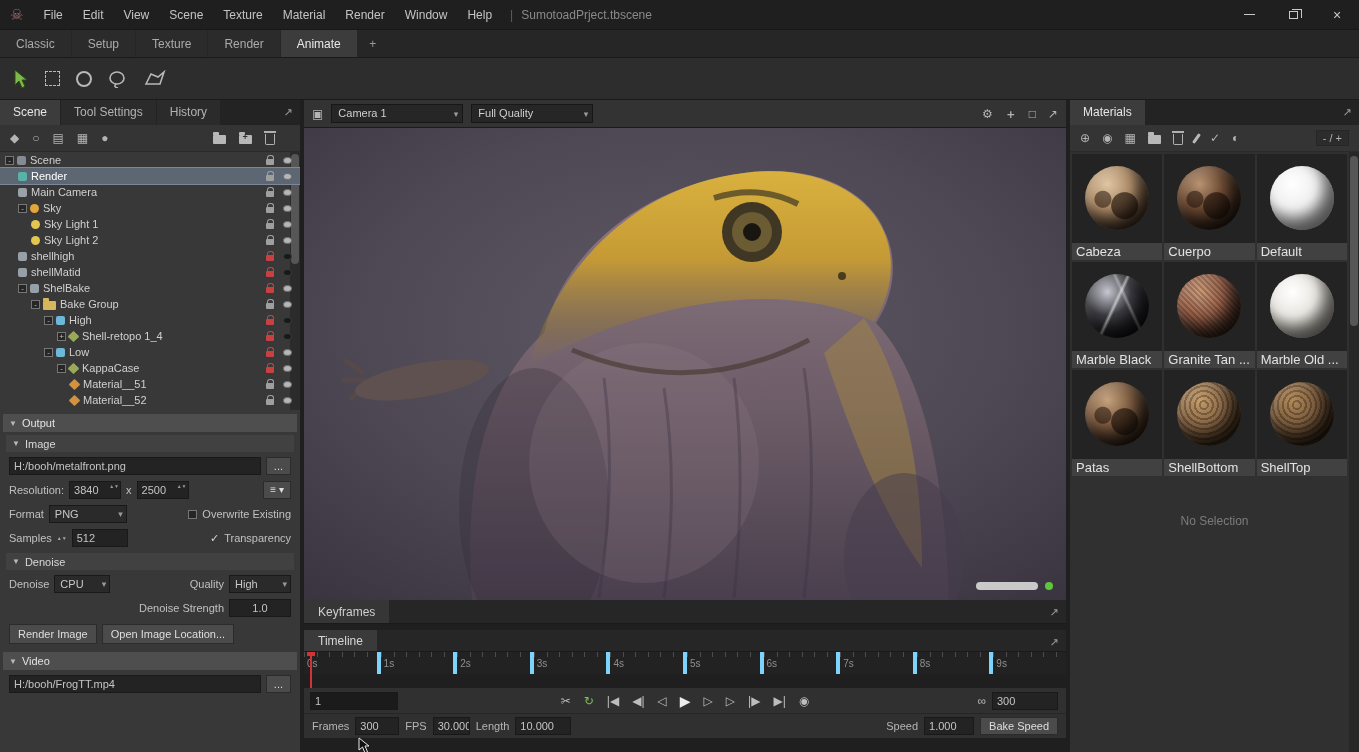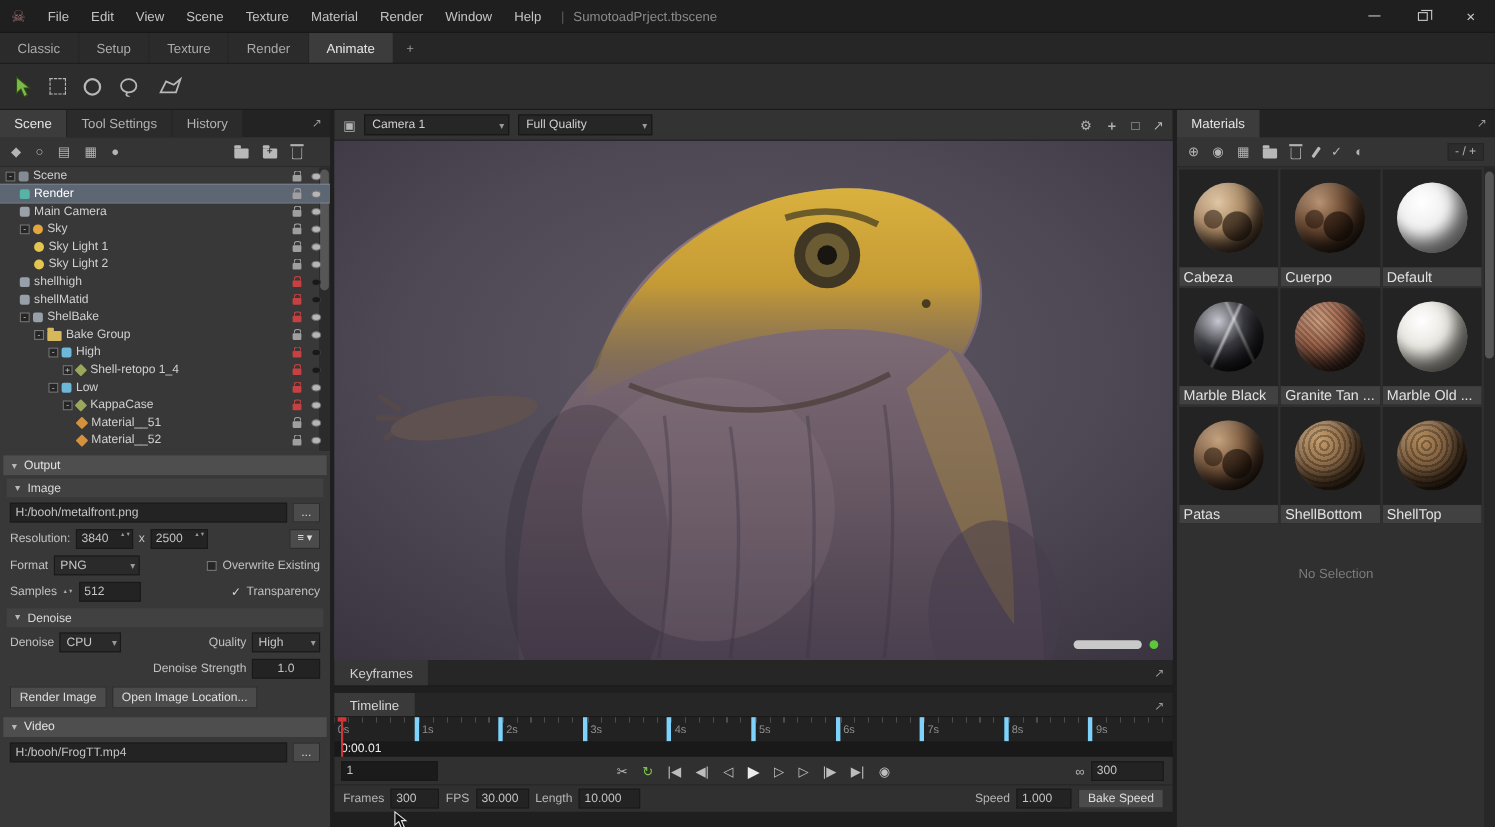--- a/index.html
+++ b/index.html
@@ -491,21 +491,20 @@
         <div class="ruler-seg"><span>1s</span></div>
         <div class="ruler-seg"><span>2s</span></div>
         <div class="ruler-seg"><span>3s</span></div>
         <div class="ruler-seg"><span>4s</span></div>
         <div class="ruler-seg"><span>5s</span></div>
         <div class="ruler-seg"><span>6s</span></div>
         <div class="ruler-seg"><span>7s</span></div>
         <div class="ruler-seg"><span>8s</span></div>
         <div class="ruler-seg"><span>9s</span></div>
       </div>
-    <div class="timebar">0:00.01</div>
     <div class="ph-flag"></div>
     <div class="playhead"></div>
 
     <div class="transport">
       <div class="field frame-field" style="background:#1b1b1b">1</div>
       <div class="tr-center" id="transport">
           <span class="trbtn">✂</span>
           <span class="trbtn" style="color: rgb(125, 194, 76);">↻</span>
           <span class="trbtn">|◀</span>
           <span class="trbtn">◀|</span>
@@ -520,21 +519,21 @@
       <div class="tr-right">
         <span class="glyph">∞</span>
         <div class="field" style="width:66px">300</div>
       </div>
     </div>
 
     <div class="params">
       <span>Frames</span>
       <div class="field" style="width:44px">300</div>
       <span>FPS</span>
-      <div class="field" style="width:48px">30.000</div>
+      <div class="field" style="width:37px">30.000</div>
       <span>Length</span>
       <div class="field" style="width:56px">10.000</div>
       <span class="spacer"></span>
       <span>Speed</span>
       <div class="field" style="width:50px">1.000</div>
       <div class="btn" style="height:18px;line-height:16px">Bake Speed</div>
     </div>
   </div>
 
   <div class="right-panel">

